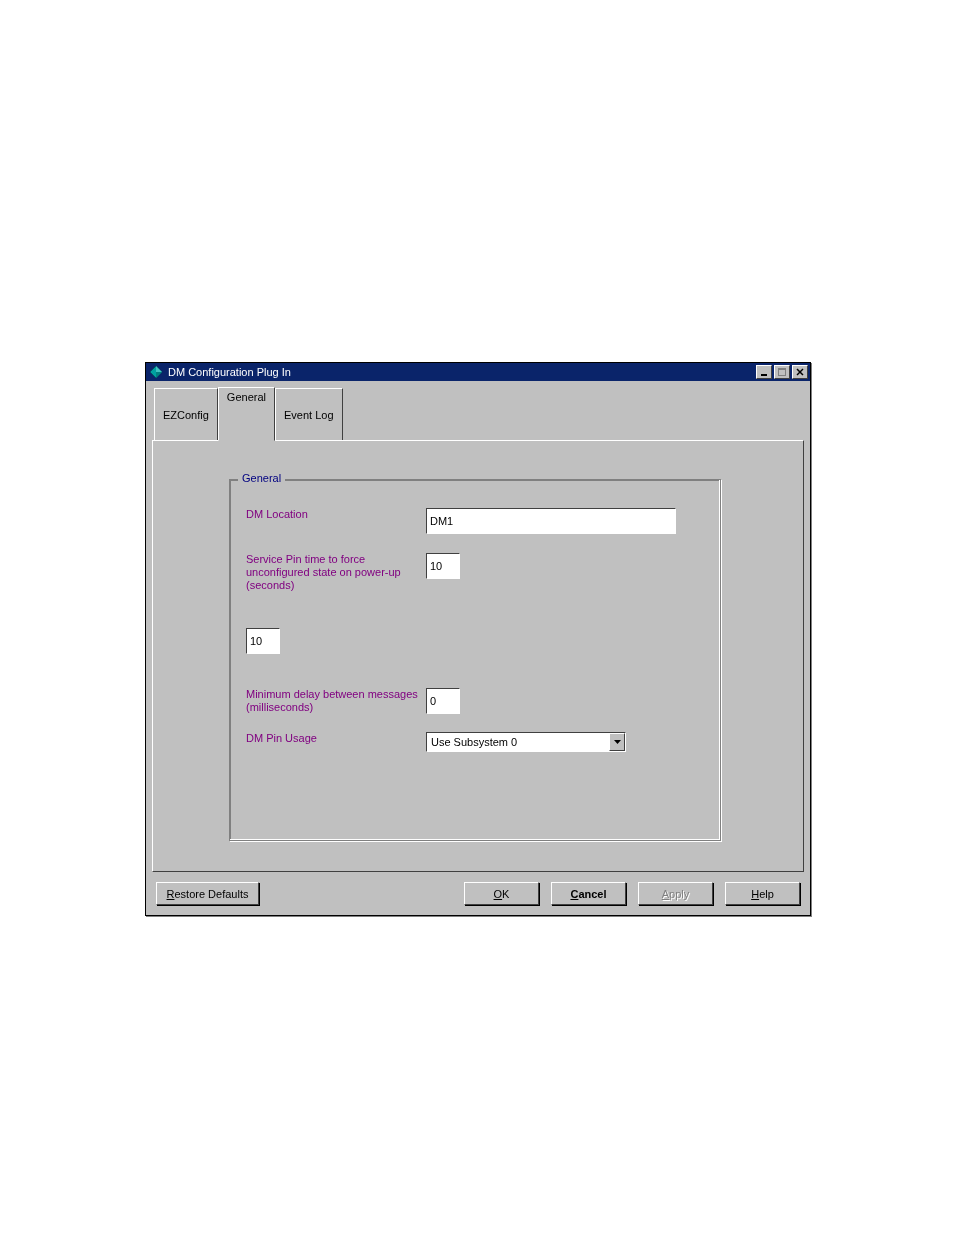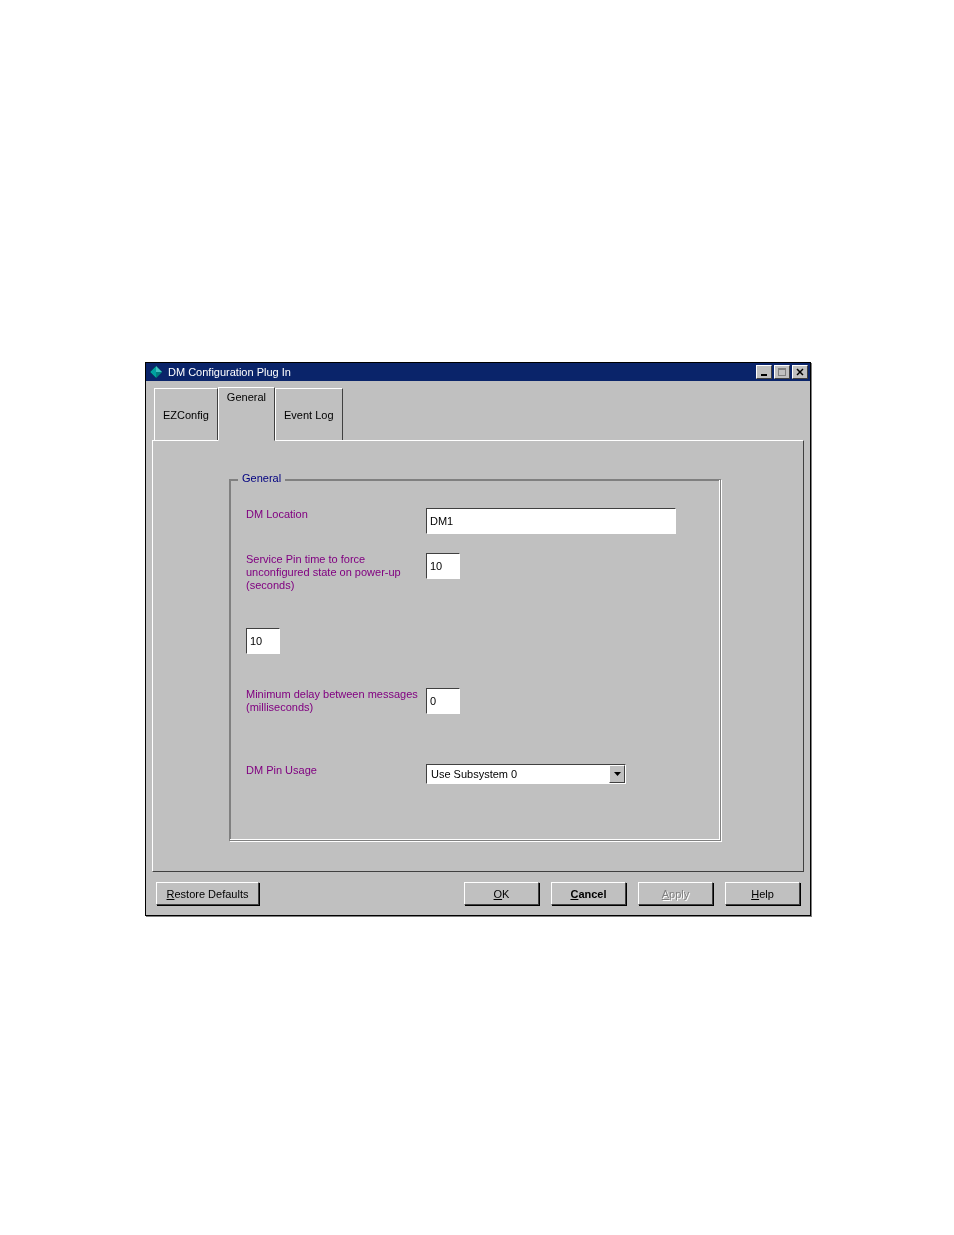--- a/index.html
+++ b/index.html
@@ -263,21 +263,21 @@
 
         <div class="form-row" style="top:148px;">
           <input type="text" class="text-input" style="width: 34px;" value="10">
         </div>
 
         <div class="form-row" style="top:208px;">
           <div class="form-label">Minimum delay between messages (milliseconds)</div>
           <input type="text" class="text-input" style="width: 34px;" value="0">
         </div>
 
-        <div class="form-row" style="top:284px;">
+        <div class="form-row" style="top:252px;">
           <div class="form-label">DM Pin Usage</div>
           <div class="combo" style="width:200px;">
             <span class="combo-text">Use Subsystem 0</span>
             <span class="combo-btn">
               <svg width="7" height="4">
                   <polygon points="0,0 7,0 3.5,4" fill="#000"></polygon>
                 </svg>
             </span>
           </div>
         </div>

